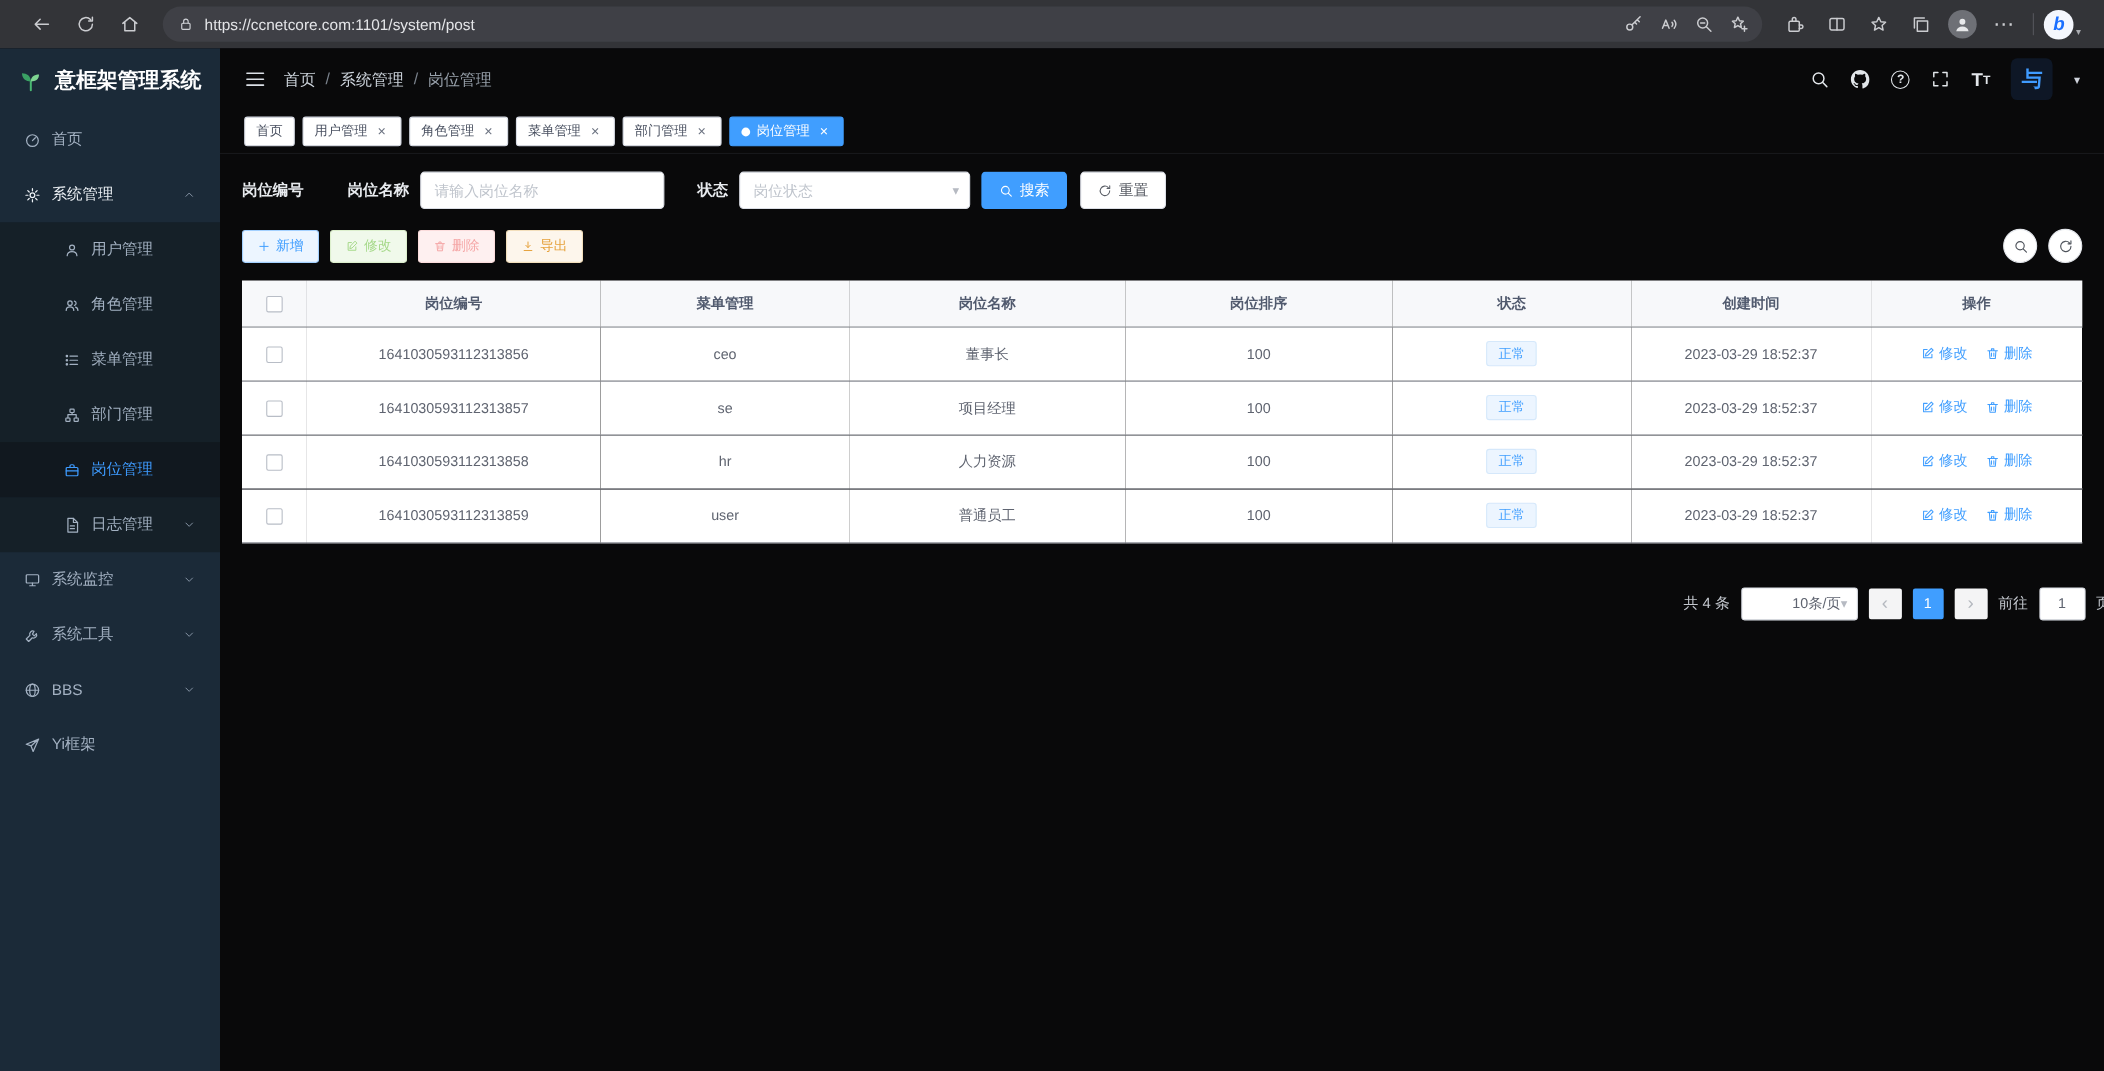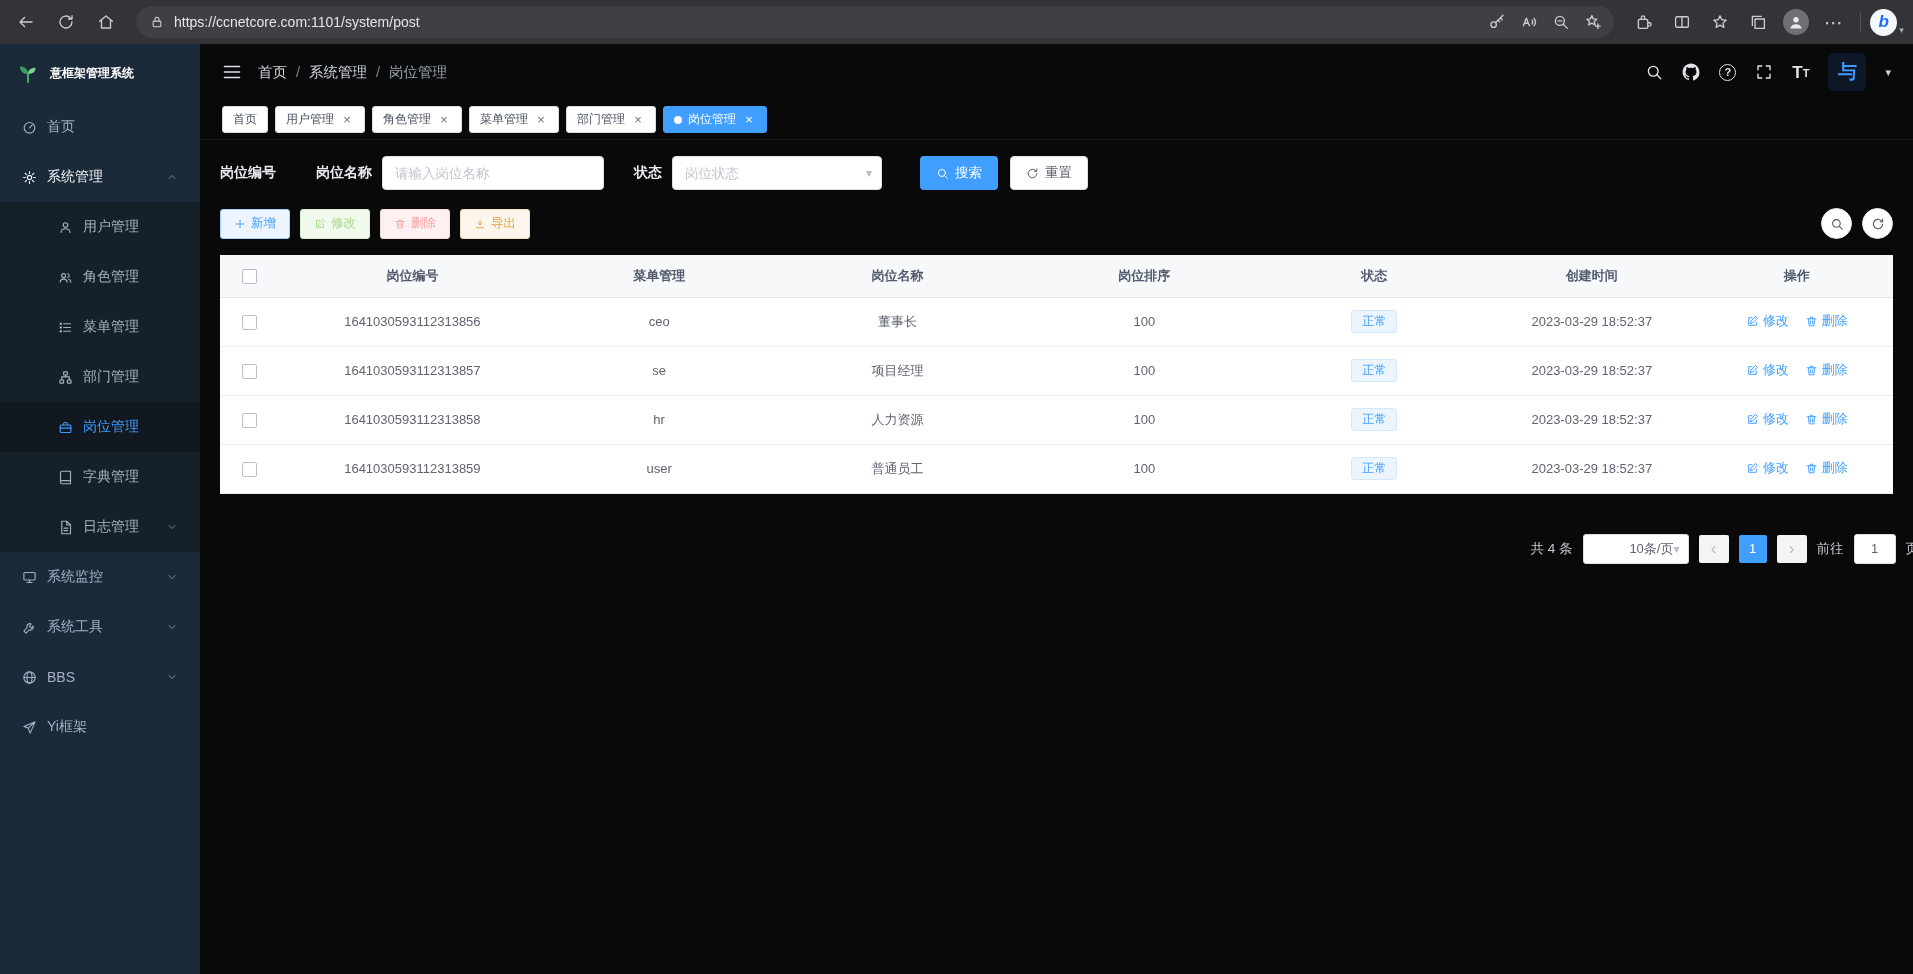--- a/index.html
+++ b/index.html
@@ -3,21 +3,21 @@
 <meta charset="utf-8">
 <style>
   * { margin:0; padding:0; box-sizing:border-box; }
   html,body { width:1913px; height:974px; overflow:hidden; background:#09090a;
     font-family:"Liberation Sans","DejaVu Sans",sans-serif; }
 
   svg.i { fill:none; stroke:currentColor; stroke-width:1.8; stroke-linecap:round; stroke-linejoin:round; }
   svg.fill { fill:currentColor; stroke:none; }
 
   
-  .browser-bar { height:44px; background:#333438; display:flex; align-items:center; padding:0 8px; gap:4px; }
+  .browser-bar { height:44px; background:#333438; display:flex; align-items:center; padding:0 20px; gap:4px; }
   .chrome-btn { width:36px; height:34px; border-radius:6px; display:flex; align-items:center; justify-content:center; color:#cbccd0; flex:0 0 auto; cursor:pointer; }
   .chrome-btn svg { width:18px; height:18px; }
   .address-bar { flex:1; height:32px; background:#3f4046; border-radius:16px; display:flex; align-items:center; padding:0 6px 0 14px; gap:10px; color:#cfd1d6; margin:0 8px; }
   .address-bar .lock svg { width:14px; height:14px; display:block; }
   .url { flex:1; font-size:14px; color:#e4e5e8; white-space:nowrap; overflow:hidden; }
   .pill-icons { display:flex; align-items:center; gap:2px; }
   .pill-icons .chrome-btn { width:30px; height:28px; }
   .toolbar-icons { display:flex; align-items:center; gap:2px; }
   .divider-v { width:1px; height:20px; background:#55565c; margin:0 6px; }
   .chrome-avatar { width:26px; height:26px; border-radius:50%; background:#6e7076; display:flex; align-items:center; justify-content:center; overflow:hidden; }
@@ -25,21 +25,21 @@
   .bing-btn { width:27px; height:27px; border-radius:50%; background:#f4f7fd; color:#1a6fff; font-weight:bold; font-style:italic; display:flex; align-items:center; justify-content:center; font-size:17px; cursor:pointer; }
   .bing-caret { color:#a9abb0; font-size:9px; margin-left:2px; align-self:flex-end; padding-bottom:4px; }
 
   
   .app { display:flex; height:930px; }
 
   
   .sidebar { width:200px; flex:0 0 auto; background:#1b2a38; color:#a3b1c2; overflow:hidden; }
   .logo-row { height:58px; display:flex; align-items:center; gap:10px; padding:0 16px; cursor:pointer; }
   .logo-row svg { width:24px; height:24px; }
-  .logo-title { color:#ffffff; font-size:12px; font-weight:700; white-space:nowrap;text-align:center; }
+  .logo-title { color:#ffffff; font-size:19px; font-weight:700; white-space:nowrap;text-align:center; }
   .menu-item { height:50px; display:flex; align-items:center; gap:10px; padding:0 22px; font-size:14px; color:#a3b1c2; cursor:pointer; white-space:nowrap; }
   .menu-item svg.mi { width:15px; height:15px; flex:0 0 auto; }
   .menu-item .chev { margin-left:auto; width:12px; height:12px; color:#8694a5; }
   .menu-item.open { color:#eef2f6; }
   .submenu { background:#152028; }
   .menu-item.sub { padding-left:58px; }
   .menu-item.sub.active { color:#3e9bff; background:#11181f; }
 
   
   .content { flex:1; min-width:0; display:flex; flex-direction:column; background:#09090a; }
@@ -76,21 +76,21 @@
   .search-row { display:flex; align-items:center; }
   .f-group { display:flex; align-items:center; margin-right:30px; }
   .f-label { font-size:14px; font-weight:700; color:#e8ebef; margin-right:10px; white-space:nowrap; }
   .inp-wrap { position:relative; display:flex; align-items:center; }
   .inp { width:222px; height:34px; background:#fff; border:1px solid #dcdfe6; border-radius:4px; padding:0 12px; font-size:13.5px; color:#606266; outline:none; }
   .inp.sel { width:210px; padding-right:28px; cursor:pointer; }
   .inp::placeholder { color:#bfc4cc; }
   .sel-caret { position:absolute; right:10px; color:#b6bac2; font-size:12px; pointer-events:none; }
   .btn { display:flex; align-items:center; gap:6px; height:34px; padding:0 15px; border-radius:4px; font-size:13.5px; border:1px solid transparent; cursor:pointer; white-space:nowrap; }
   .btn svg { width:13px; height:13px; }
-  .btn-search { background:#409eff; color:#fff; margin-left:38px; }
+  .btn-search { background:#409eff; color:#fff; margin-left:10px; }
   .btn-reset { background:#fff; color:#5a5e66; border-color:#dcdfe6; margin-left:12px; }
 
   .toolbar-row { display:flex; align-items:center; gap:10px; margin-top:18px; }
   .pbtn { height:30px; padding:0 13px; border-radius:3px; font-size:12.5px; display:flex; align-items:center; gap:5px; border:1px solid; cursor:pointer; white-space:nowrap; }
   .pbtn svg { width:12px; height:12px; }
   .pbtn.add { background:#ecf5ff; border-color:#a3d0ff; color:#409eff; }
   .pbtn.edit { background:#f0f9eb; border-color:#dcefcd; color:#a6d98a; }
   .pbtn.del { background:#fef0f0; border-color:#fbdcdc; color:#f5a6a6; }
   .pbtn.exp { background:#fdf6ec; border-color:#f3dfbc; color:#e6a23c; }
   .tool-circles { margin-left:auto; display:flex; gap:10px; }
@@ -273,26 +273,20 @@
               <path d="M12 8v3M6 11h12M6 11v5M18 11v5"></path>
             </svg>
           <span>部门管理</span>
         </div>
         <div class="menu-item sub active">
           <svg class="i mi" viewBox="0 0 24 24">
               <rect x="3.5" y="8" width="17" height="12" rx="1.5"></rect>
               <path d="M9 8V6a2 2 0 0 1 2-2h2a2 2 0 0 1 2 2v2M3.5 13h17"></path>
             </svg>
           <span>岗位管理</span>
-        </div>
-        <div class="menu-item sub">
-          <svg class="i mi" viewBox="0 0 24 24">
-              <path d="M4 19.5V4.5A2.5 2.5 0 0 1 6.5 2H20v15H6.5A2.5 2.5 0 0 0 4 19.5zm0 0A2.5 2.5 0 0 0 6.5 22H20v-5"></path>
-            </svg>
-          <span>字典管理</span>
         </div>
         <div class="menu-item sub">
           <svg class="i mi" viewBox="0 0 24 24">
               <path d="M6 2h8l6 6v14H6z"></path>
               <path d="M14 2v6h6M9.5 13h6M9.5 17h6"></path>
             </svg>
           <span>日志管理</span>
           <svg class="i chev" viewBox="0 0 24 24">
               <path d="M6 9l6 6 6-6"></path>
             </svg>

